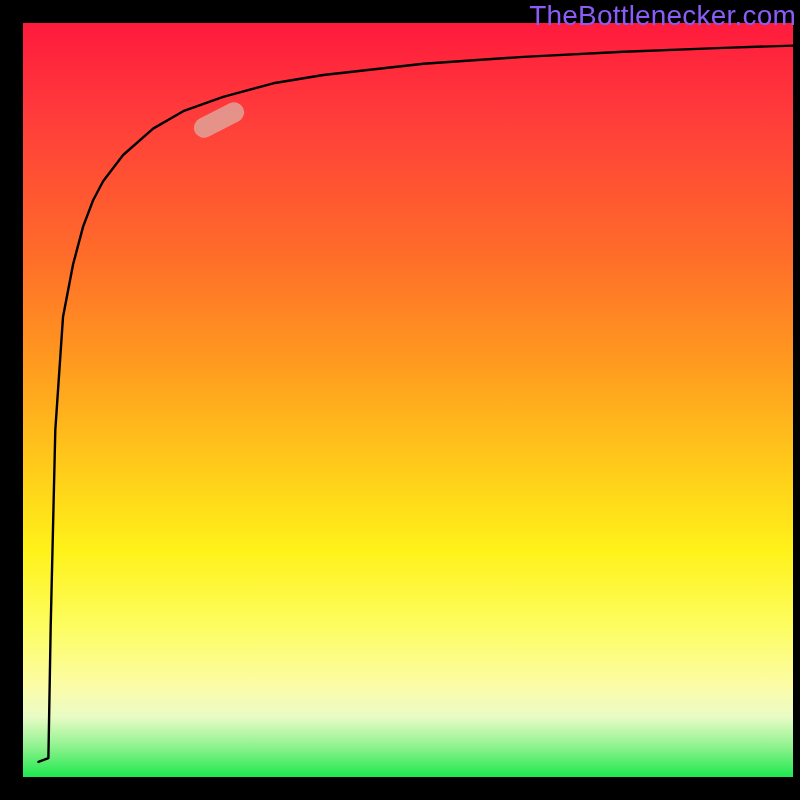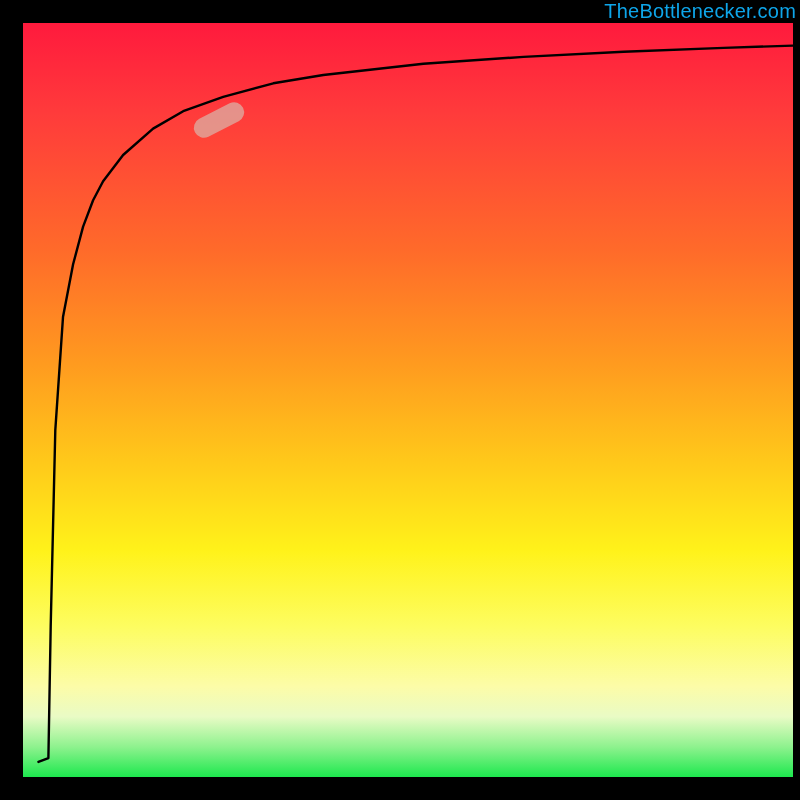--- a/index.html
+++ b/index.html
@@ -53,22 +53,22 @@
     height: 20px;
     background: rgba(222, 170, 160, 0.78);
     border-radius: 10px;
     transform-origin: center center;
     pointer-events: none;
   }
   .watermark {
     position: absolute;
     top: 0px;
     right: 4px;
-    color: #0ea5e9;
-    font-size: 20px;
+    color: #8b5cf6;
+    font-size: 28px;
     font-weight: 500;
     letter-spacing: 0.2px;
     user-select: none;
   }
 </style>
 </head>
 <body>
 
 <div class="frame">
 

